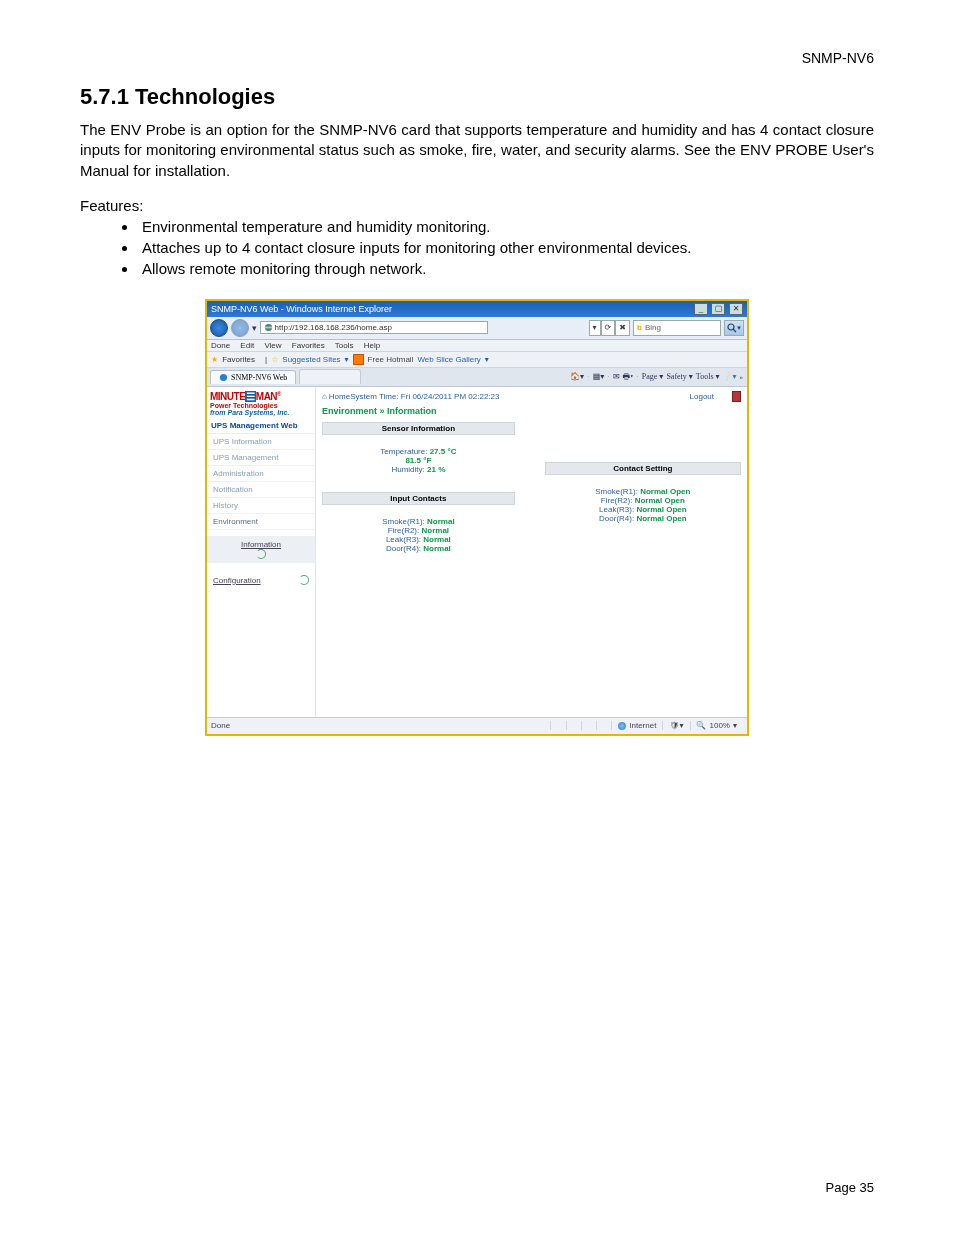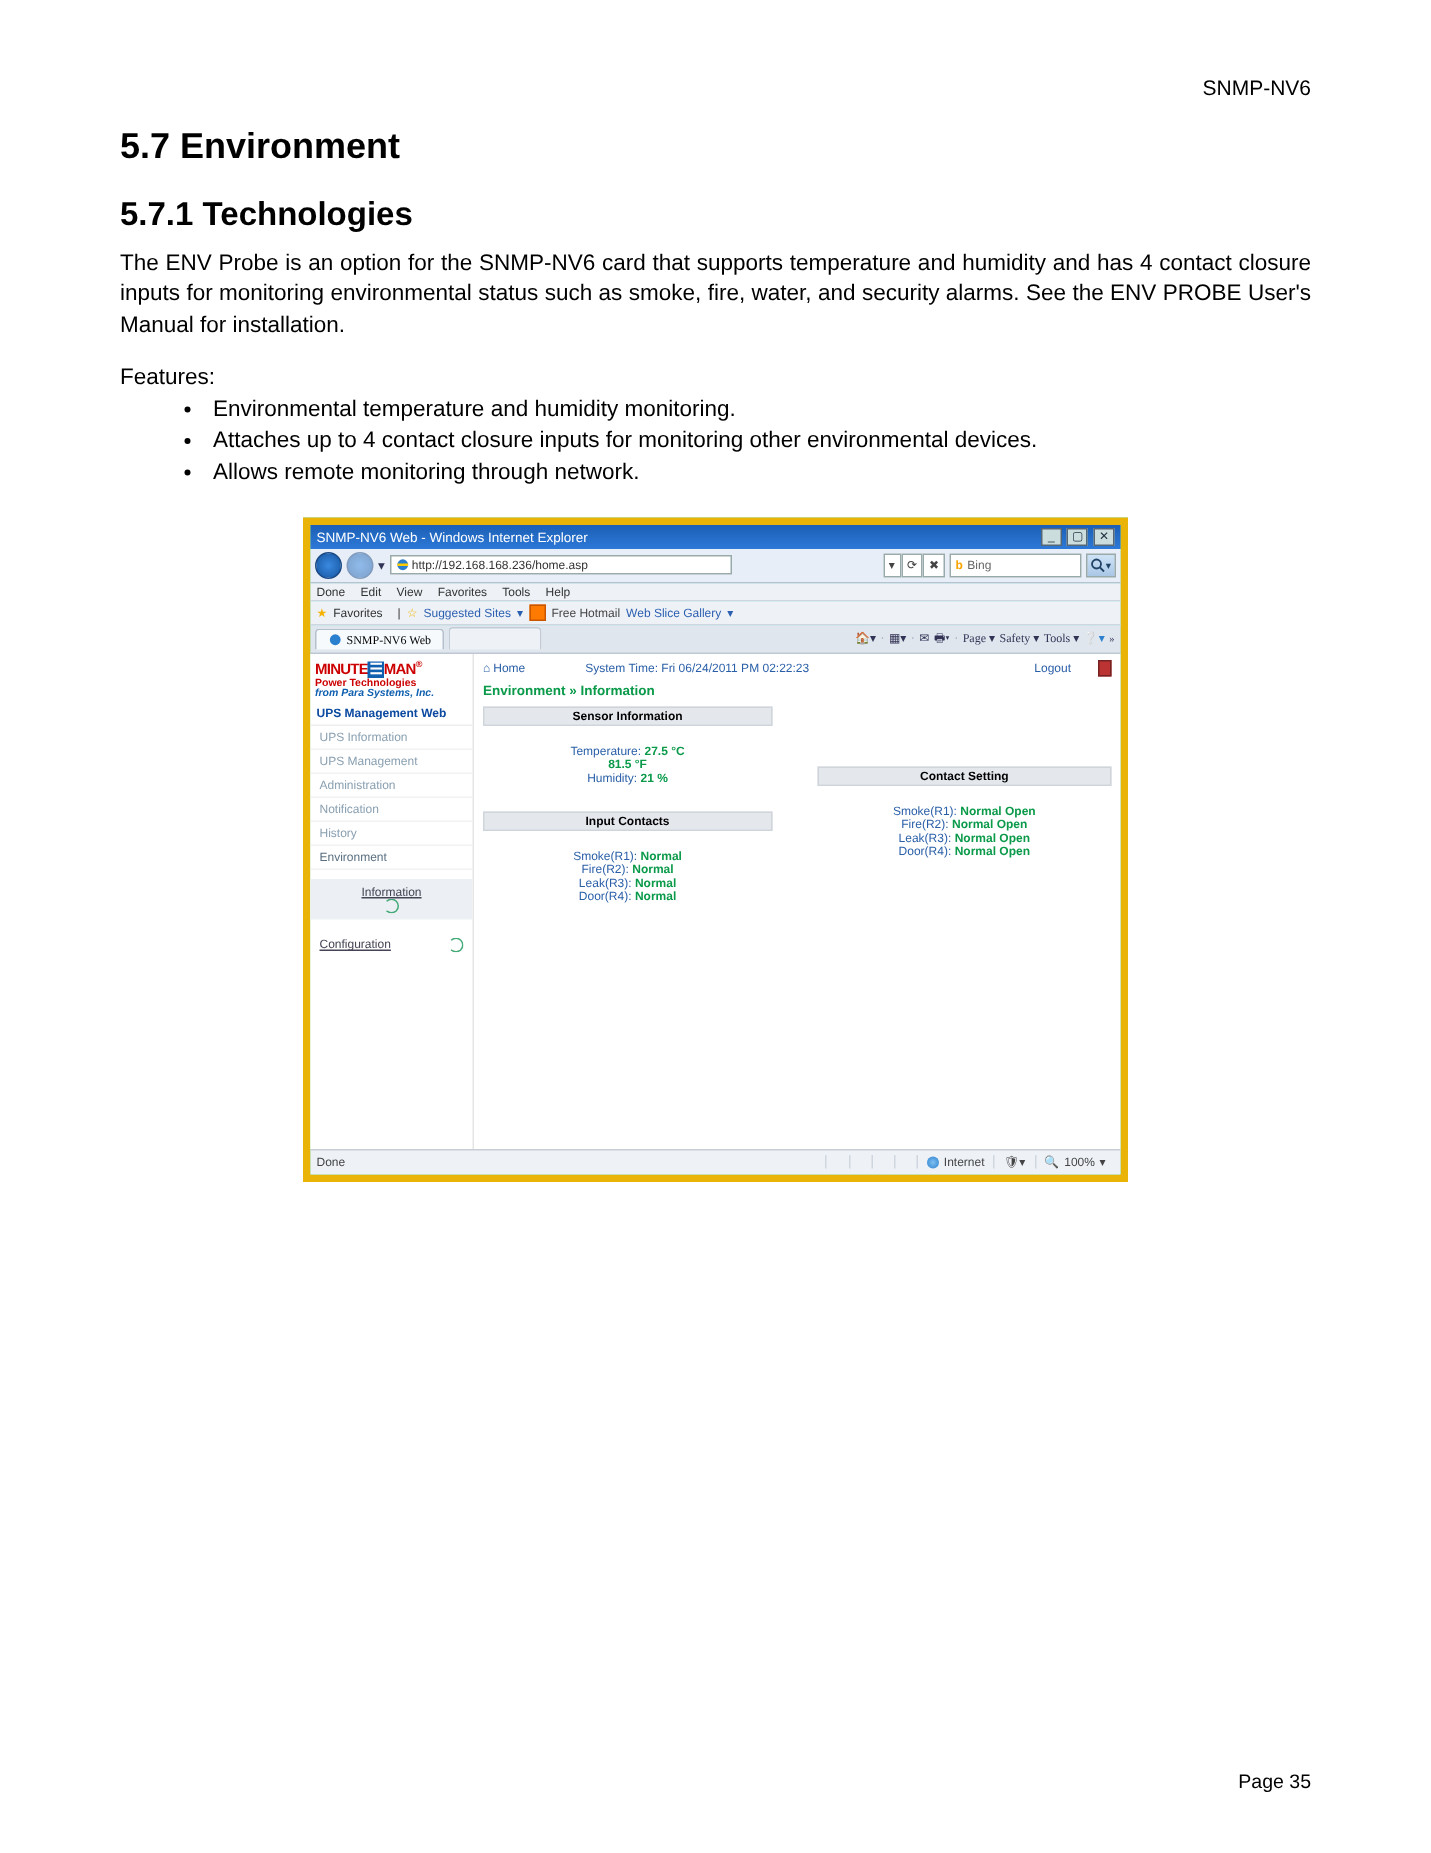--- a/index.html
+++ b/index.html
@@ -45,24 +45,24 @@
     padding-left: 58px;
     font-size: 15px;
     line-height: 1.4;
   }
   ul.features li { padding-left: 4px; }
 
   
   .shot-wrap {
     width: 540px;
     margin: 6px auto 0 auto;
-    border: 5px solid #eab308;
+    border: 2px solid #eab308;
     font-family: Tahoma, Arial, sans-serif;
     font-size: 9px;
-    background: #5eead4;
+    background: #fde047;
   }
   .titlebar {
     background: linear-gradient(#1b5fb5, #2d79d8);
     color: #fff;
     padding: 2px 4px;
     display: flex;
     justify-content: space-between;
     align-items: center;
     font-size: 9px;
   }
@@ -185,21 +185,21 @@
     width:8px; height:8px; border:1px solid #4a7; border-radius:50%;
     border-left-color:transparent;
   }
   .content {
     flex:1; padding: 4px 6px; position:relative;
   }
   .crow1 {
     display:flex; align-items:center; font-size:8px; color:#2a5fa8;
   }
   .crow1 .home { display:flex; align-items:center; gap:2px;}
-  .crow1 .systime { margin-left: 40px; color:#2a5fa8;}
+  .crow1 .systime { color:#2a5fa8;}
   .crow1 .logout { margin-left:auto; color:#2a5fa8; display:flex; align-items:center; gap:18px;}
   .logout .door{ width:7px;height:9px;background:#b33;border:1px solid #722;}
   .breadcrumb {
     color:#0a9a4a; font-weight:bold; font-size:9px; padding:4px 0 6px 0;
   }
   .panels { display:flex; gap:30px; }
   .panel { flex:1; font-size:8px; }
   .panel-head {
     background:#e4e8ed; border:1px solid #d0d5dc; text-align:center;
     font-weight:bold; font-size:8px; padding:1px 0;
@@ -222,21 +222,20 @@
   .page-num {
     position:absolute; bottom:40px; right:80px; font-size:13px;
   }
 </style>
 </head>
 <body>
 
 <div class="page">
   <div class="header-label">SNMP-NV6</div>
 
-  <h1 class="section">5.7 Environment</h1>
   <h2 class="subsection">5.7.1 Technologies</h2>
 
   <p class="body">The ENV Probe is an option for the SNMP-NV6 card that supports temperature and humidity and has 4 contact closure inputs for monitoring environmental status such as smoke, fire, water, and security alarms.  See the ENV PROBE User's Manual for installation.</p>
 
   <p class="features-label">Features:</p>
   <ul class="features">
     <li>Environmental temperature and humidity monitoring.</li>
     <li>Attaches up to 4 contact closure inputs for monitoring other environmental devices.</li>
     <li>Allows remote monitoring through network.</li>
   </ul>

